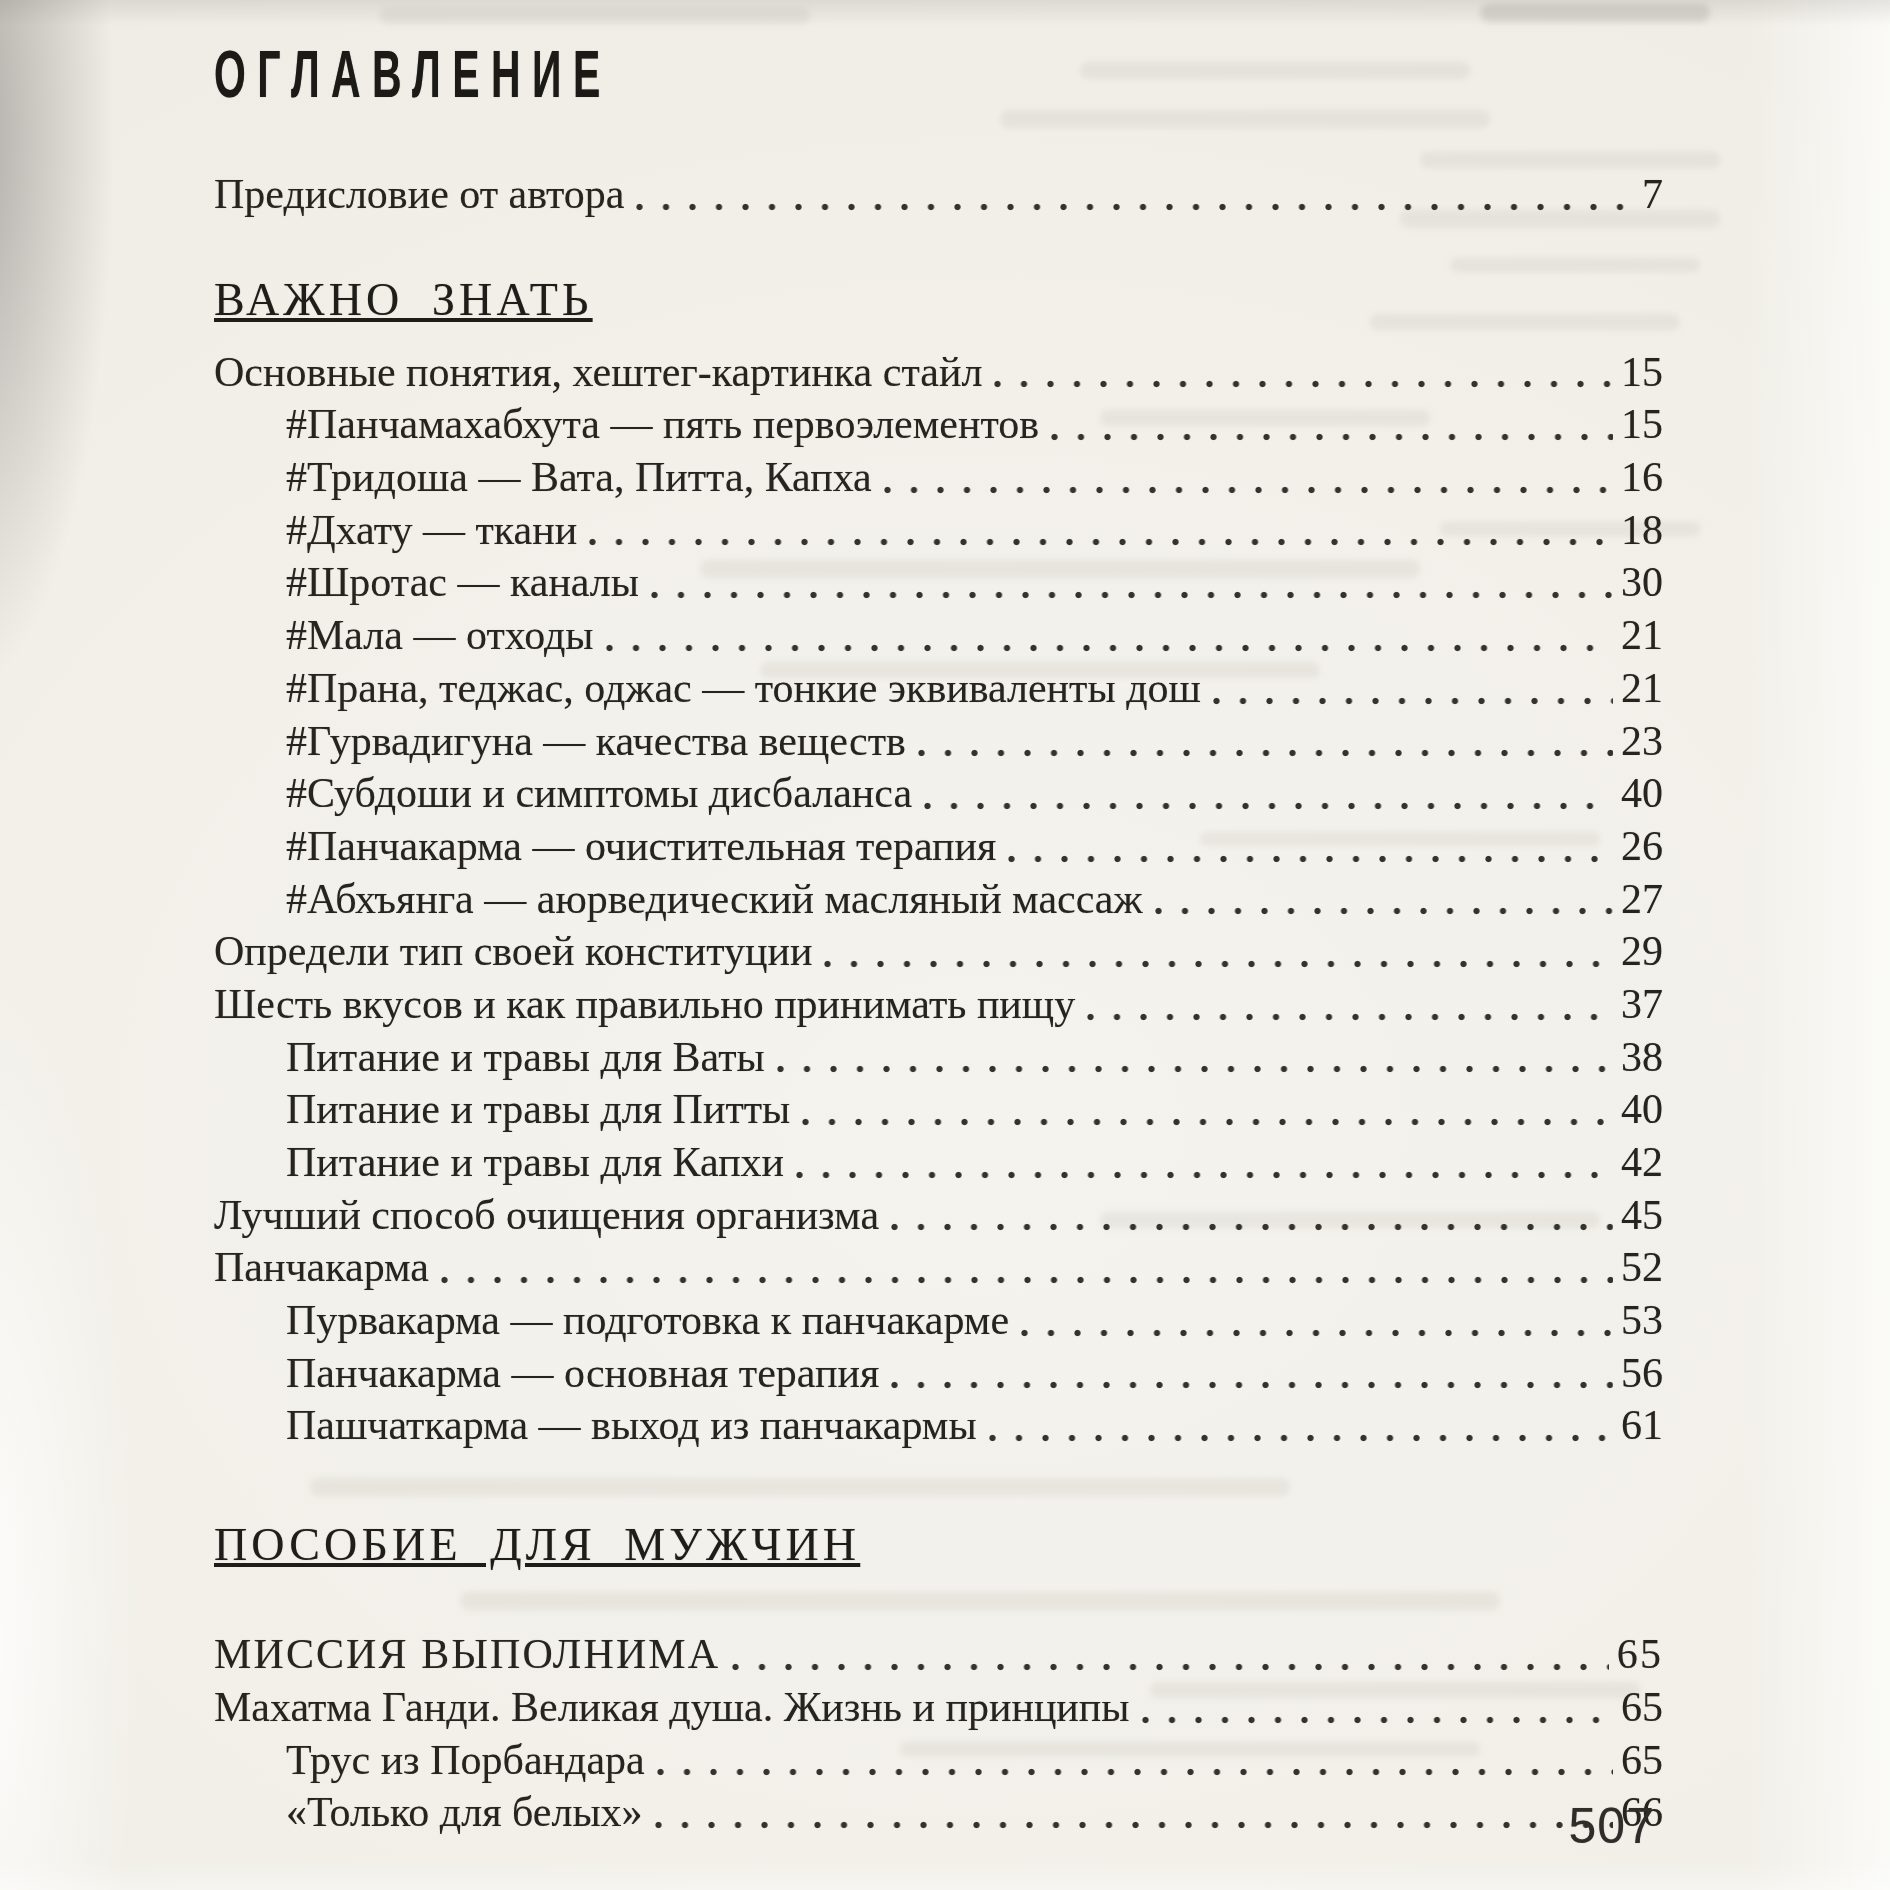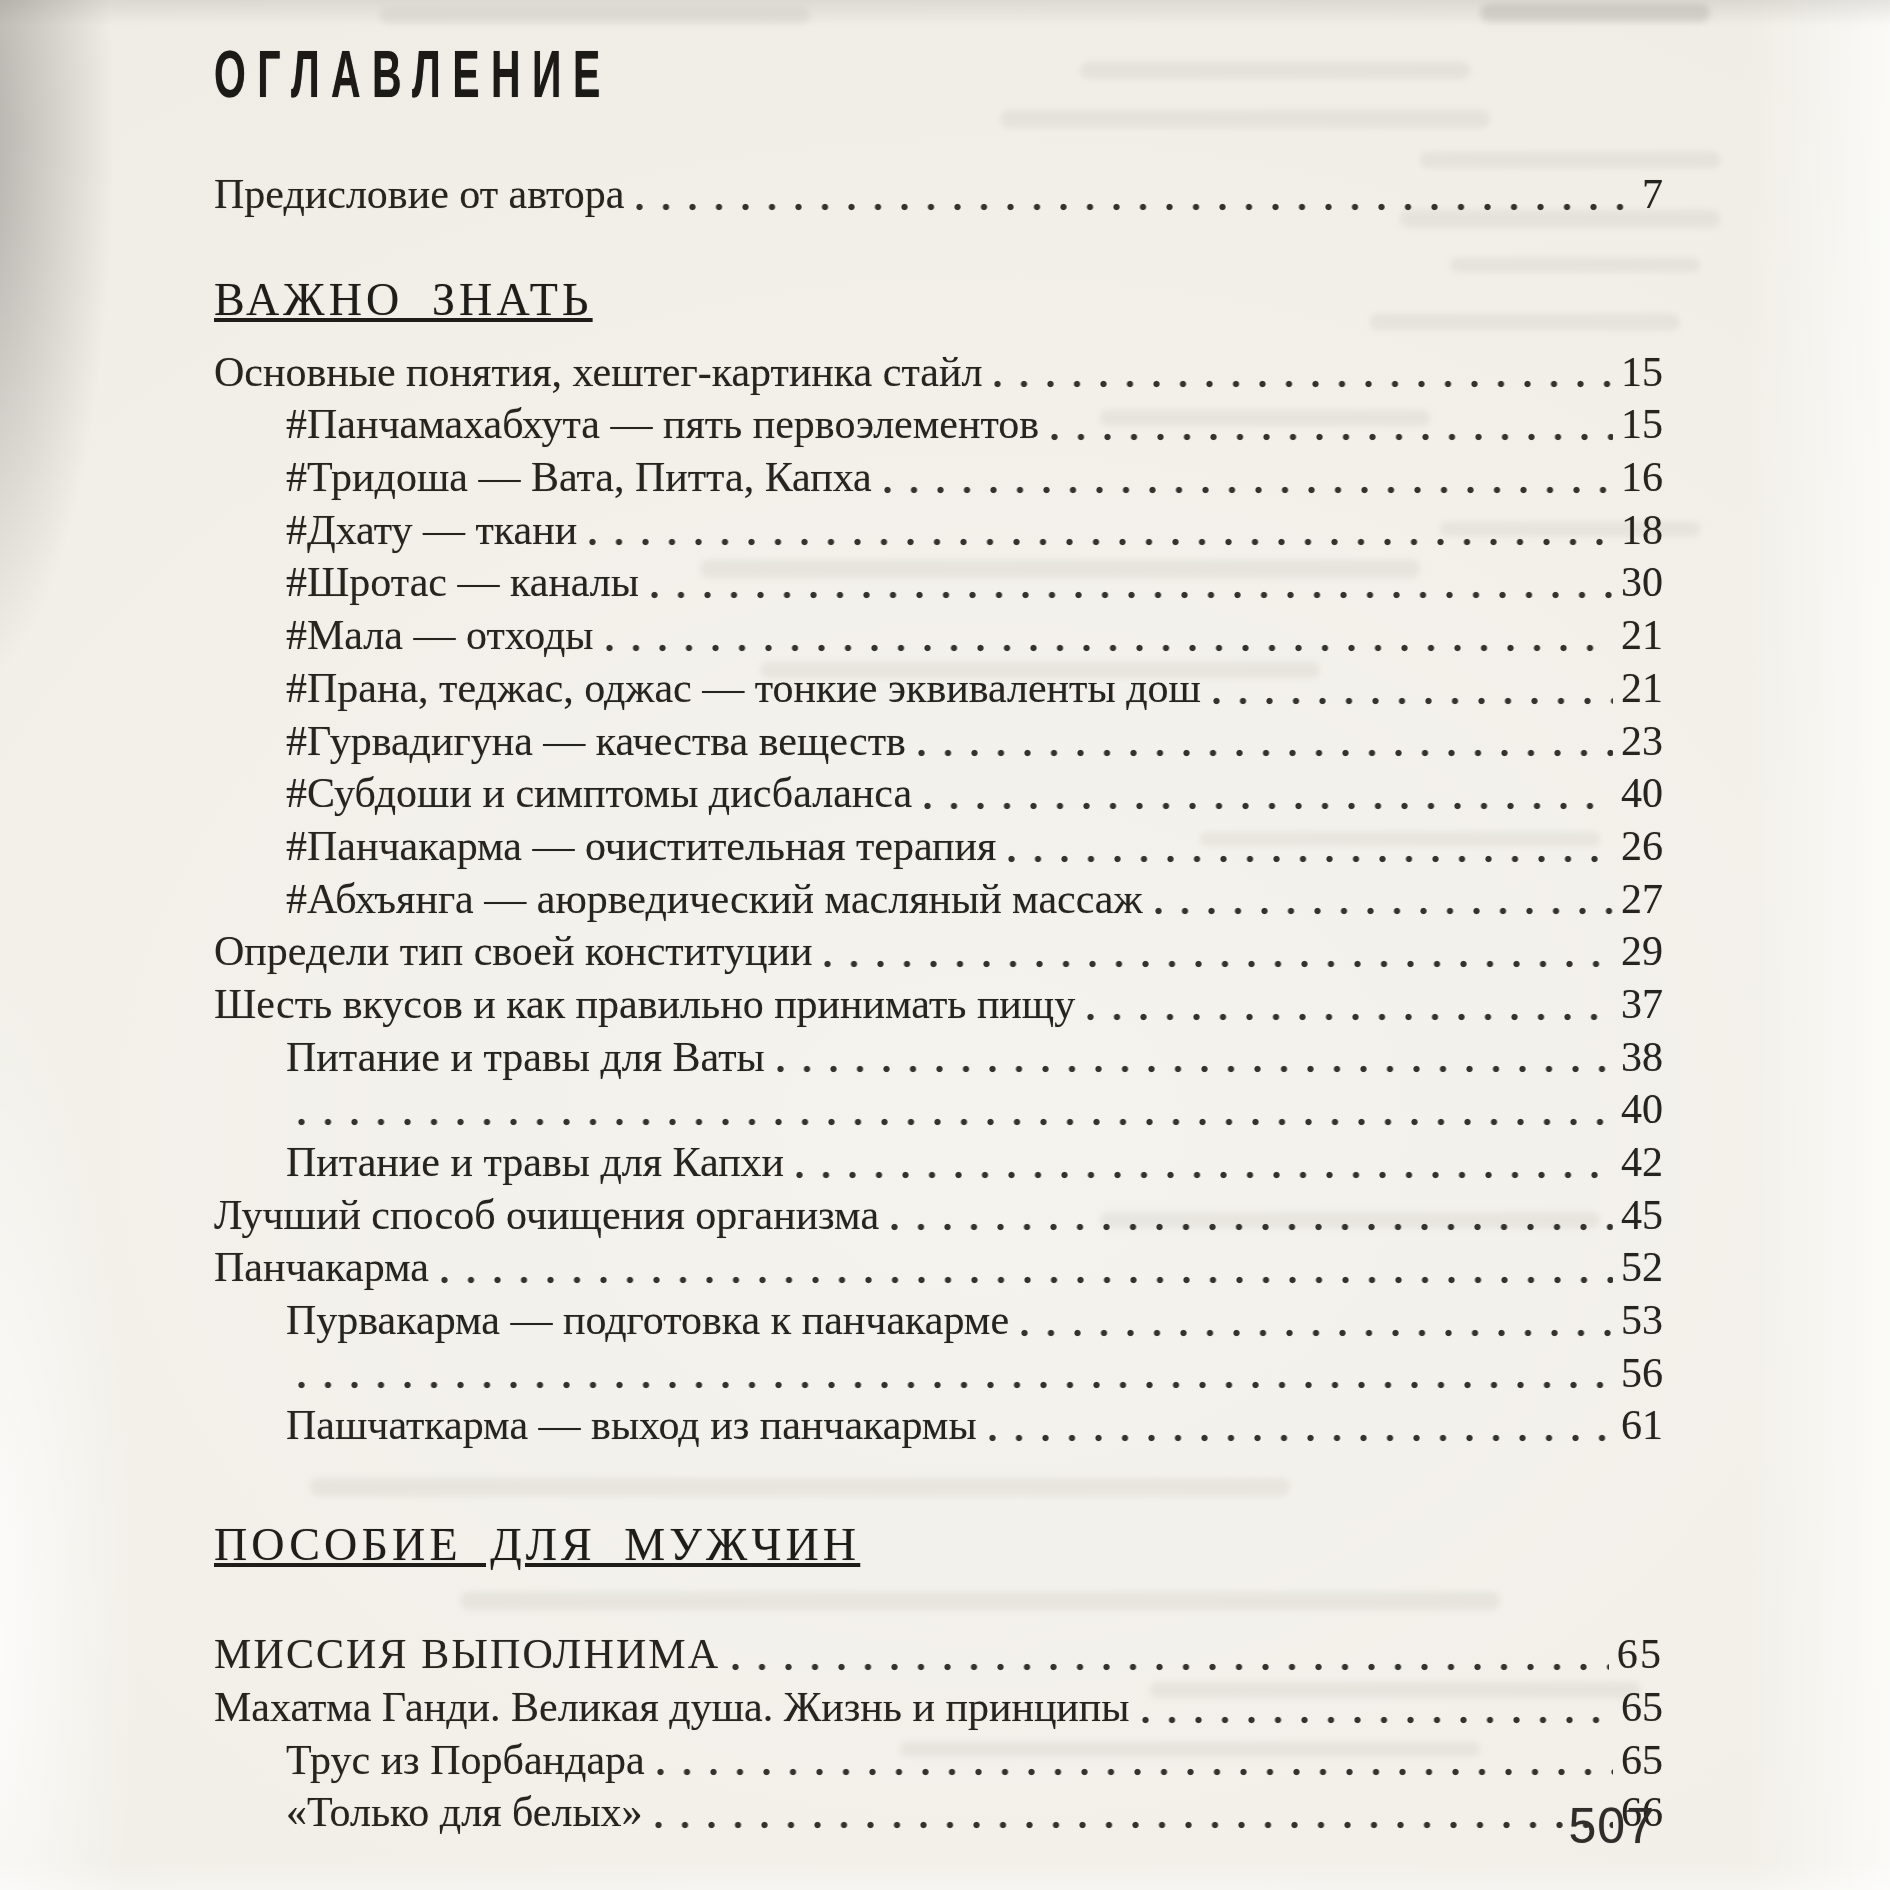--- a/index.html
+++ b/index.html
@@ -173,20 +173,21 @@
           <span class="t">Шесть вкусов и как правильно принимать пищу</span>
           <span class="leader"></span>
           <span class="pg">37</span>
         </div>
         <div class="row ind">
           <span class="t">Питание и травы для Ваты</span>
           <span class="leader"></span>
           <span class="pg">38</span>
         </div>
         <div class="row ind">
+          <span class="t">Питание и травы для Питты</span>
           <span class="leader"></span>
           <span class="pg">40</span>
         </div>
         <div class="row ind">
           <span class="t">Питание и травы для Капхи</span>
           <span class="leader"></span>
           <span class="pg">42</span>
         </div>
         <div class="row">
           <span class="t">Лучший способ очищения организма</span>
@@ -197,20 +198,21 @@
           <span class="t">Панчакарма</span>
           <span class="leader"></span>
           <span class="pg">52</span>
         </div>
         <div class="row ind">
           <span class="t">Пурвакарма — подготовка к панчакарме</span>
           <span class="leader"></span>
           <span class="pg">53</span>
         </div>
         <div class="row ind">
+          <span class="t">Панчакарма — основная терапия</span>
           <span class="leader"></span>
           <span class="pg">56</span>
         </div>
         <div class="row ind">
           <span class="t">Пашчаткарма — выход из панчакармы</span>
           <span class="leader"></span>
           <span class="pg">61</span>
         </div>
         <div class="section">ПОСОБИЕ ДЛЯ МУЖЧИН</div>
         <div class="row caps">

